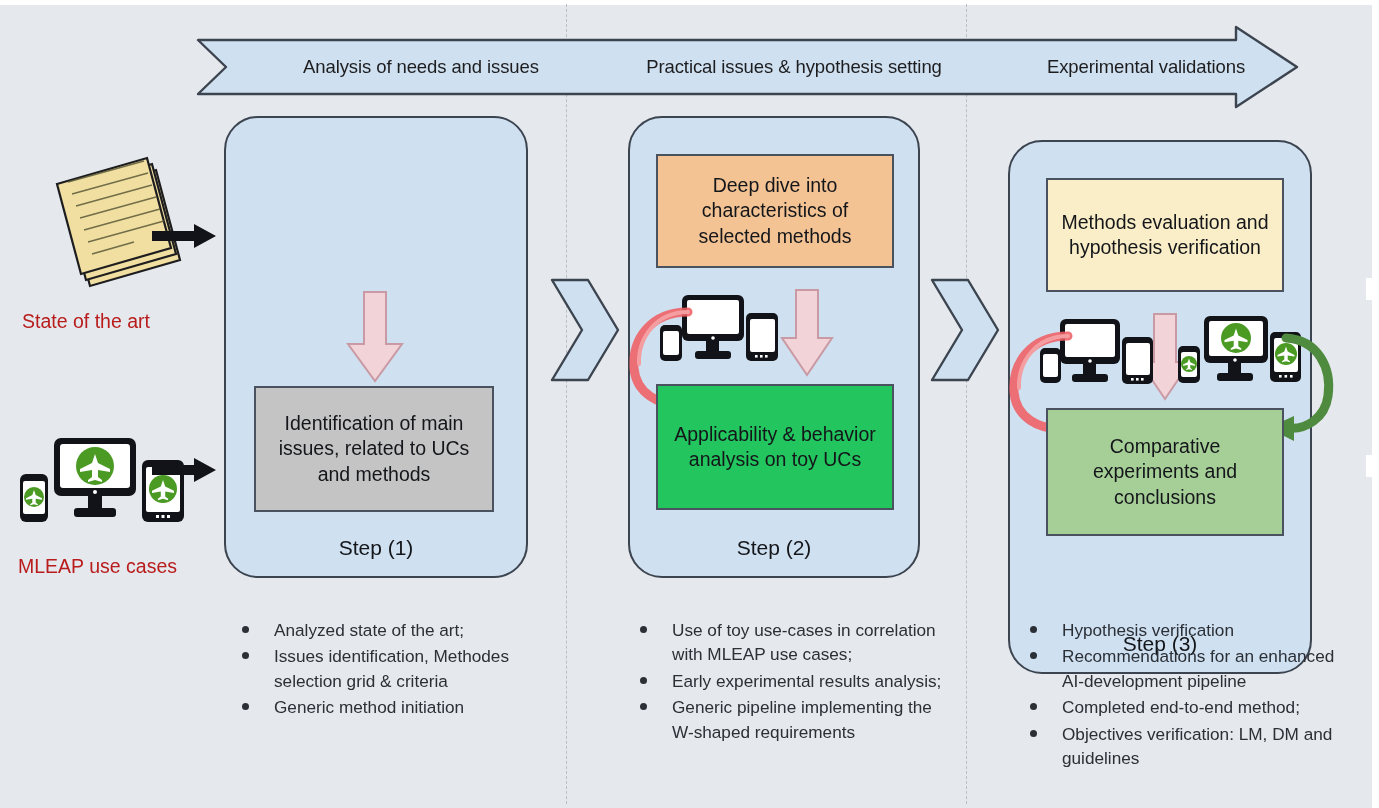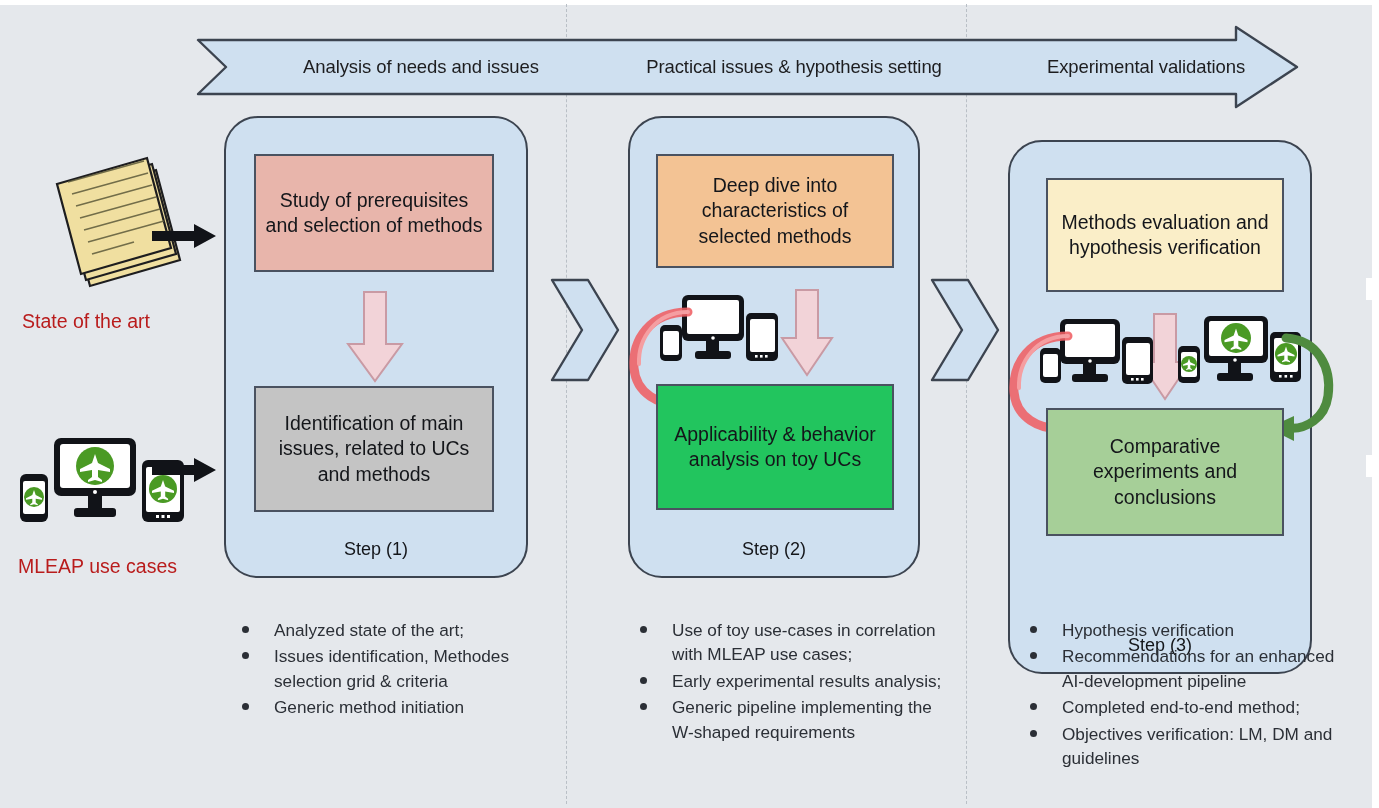--- a/index.html
+++ b/index.html
@@ -68,21 +68,21 @@
     background: #cfe0f0;
     border: 2.2px solid #3c4450;
     border-radius: 34px;
     box-sizing: border-box;
   }
   .panel-title {
     position: absolute;
     left: 0; right: 0;
     bottom: 16px;
     text-align: center;
-    font-size: 18px;
+    font-size: 21px;
     color: #14161a;
   }
 
   
   .box {
     position: absolute;
     box-sizing: border-box;
     border: 2px solid #4a5260;
     display: flex;
     align-items: center;
@@ -216,21 +216,20 @@
   </div>
   <div class="inputlabel" style="left:18px; top:555px;">MLEAP use cases</div>
 
   <div class="blackarrow" style="left:152px; top:457px;">
     <svg width="66" height="26" viewBox="0 0 66 26">
       <polygon points="0,8 42,8 42,1 64,13 42,25 42,18 0,18" fill="#111318"></polygon>
     </svg>
   </div>
 
   <div class="panel" style="left:224px; top:116px; width:304px; height:462px;">
-    <div class="box" style="left:28px; top:36px; width:240px; height:118px; background:#e8b5ab;">Study of prerequisites and selection of methods</div>
 
     <div class="downarrow" style="left:118px; top:172px;">
       <svg width="62" height="94" viewBox="0 0 62 94">
         <polygon points="20,2 42,2 42,54 58,54 31,91 4,54 20,54" fill="#f2d3d8" stroke="#c99aa4" stroke-width="2"></polygon>
       </svg>
     </div>
 
     <div class="box" style="left:28px; top:268px; width:240px; height:126px; background:#c4c4c4;">Identification of main issues, related to UCs and methods</div>
 
     <div class="panel-title">Step (1)</div>

